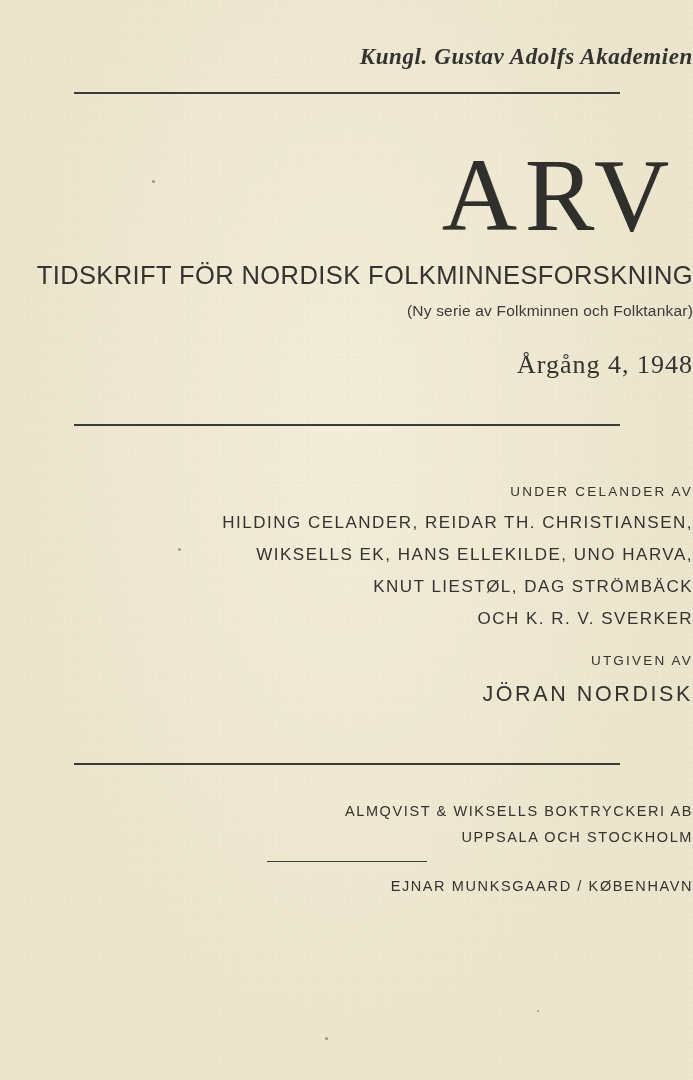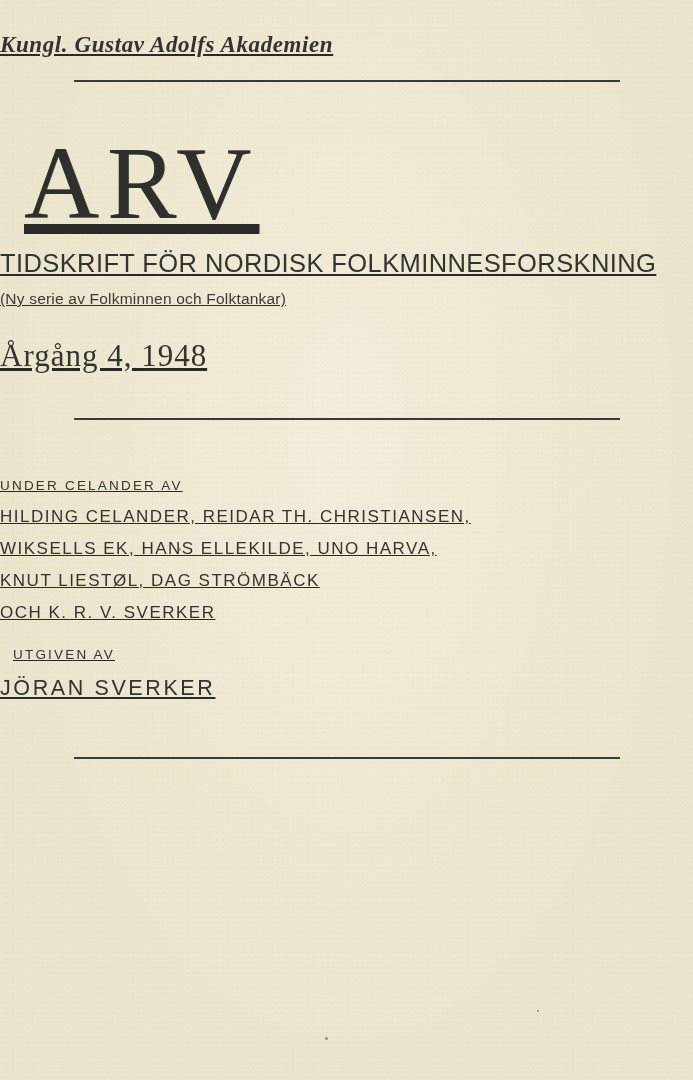--- a/index.html
+++ b/index.html
@@ -32,23 +32,22 @@
     opacity: 0.5;
     background-image:
       radial-gradient(rgba(120,110,80,0.05) 1px, transparent 1px),
       radial-gradient(rgba(120,110,80,0.04) 1px, transparent 1px);
     background-size: 5px 5px, 7px 7px;
     background-position: 0 0, 3px 4px;
   }
   .content {
     position: relative;
     z-index: 2;
-    padding-top: 32px;
-    text-align: left;
-    text-decoration: underline;
+    padding-top: 44px;
+    text-align: right;
   }
   .academy {
     font-family: "Liberation Serif", serif;
     font-style: italic;
     font-weight: 700;
     font-size: 23px;
     letter-spacing: 0.6px;
     color: #33332f;
     margin: 0 0 22px 0;
   }
@@ -86,21 +85,21 @@
   }
   .series {
     font-family: "Liberation Sans", sans-serif;
     font-size: 15.5px;
     letter-spacing: 0.2px;
     color: #3a3a36;
     margin: 12px 0 0 0;
   }
   .volume {
     font-family: "Liberation Serif", serif;
-    font-size: 31px;
+    font-size: 26px;
     letter-spacing: 1px;
     color: #33332f;
     margin: 30px 0 0 0;
   }
   .rule-volume {
     margin-top: 44px;
   }
   .credits {
     margin-top: 58px;
     font-family: "Liberation Sans", sans-serif;
@@ -181,20 +180,26 @@
 
     <div class="rule rule-volume"></div>
 
     <div class="credits">
       <div class="credit-heading">UNDER CELANDER AV</div>
       <div class="editors-line">HILDING CELANDER, REIDAR TH. CHRISTIANSEN,</div>
       <div class="editors-line">WIKSELLS EK, HANS ELLEKILDE, UNO HARVA,</div>
       <div class="editors-line">KNUT LIESTØL, DAG STRÖMBÄCK</div>
       <div class="editors-line">OCH K. R. V. SVERKER</div>
       <div class="credit-heading second">UTGIVEN AV</div>
-      <div class="editor-name">JÖRAN SVERKER</div>
+      <div class="editor-name">JÖRAN NORDISK</div>
     </div>
 
     <div class="rule rule-credits"></div>
 
+    <div class="imprint">
+      <div class="imprint-line">ALMQVIST &amp; WIKSELLS BOKTRYCKERI AB</div>
+      <div class="imprint-line">UPPSALA OCH STOCKHOLM</div>
+      <div class="rule short"></div>
+      <div class="imprint-line last">EJNAR MUNKSGAARD / KØBENHAVN</div>
+    </div>
 
   </div>
 </div>
 
 </body></html>

